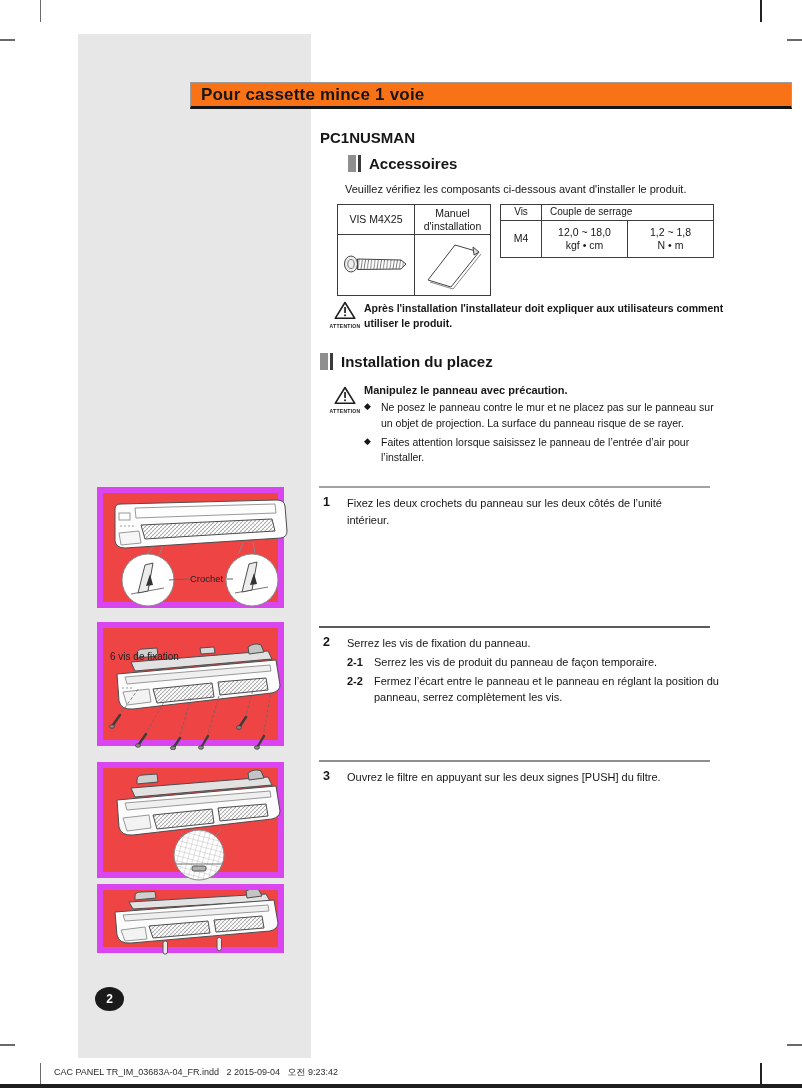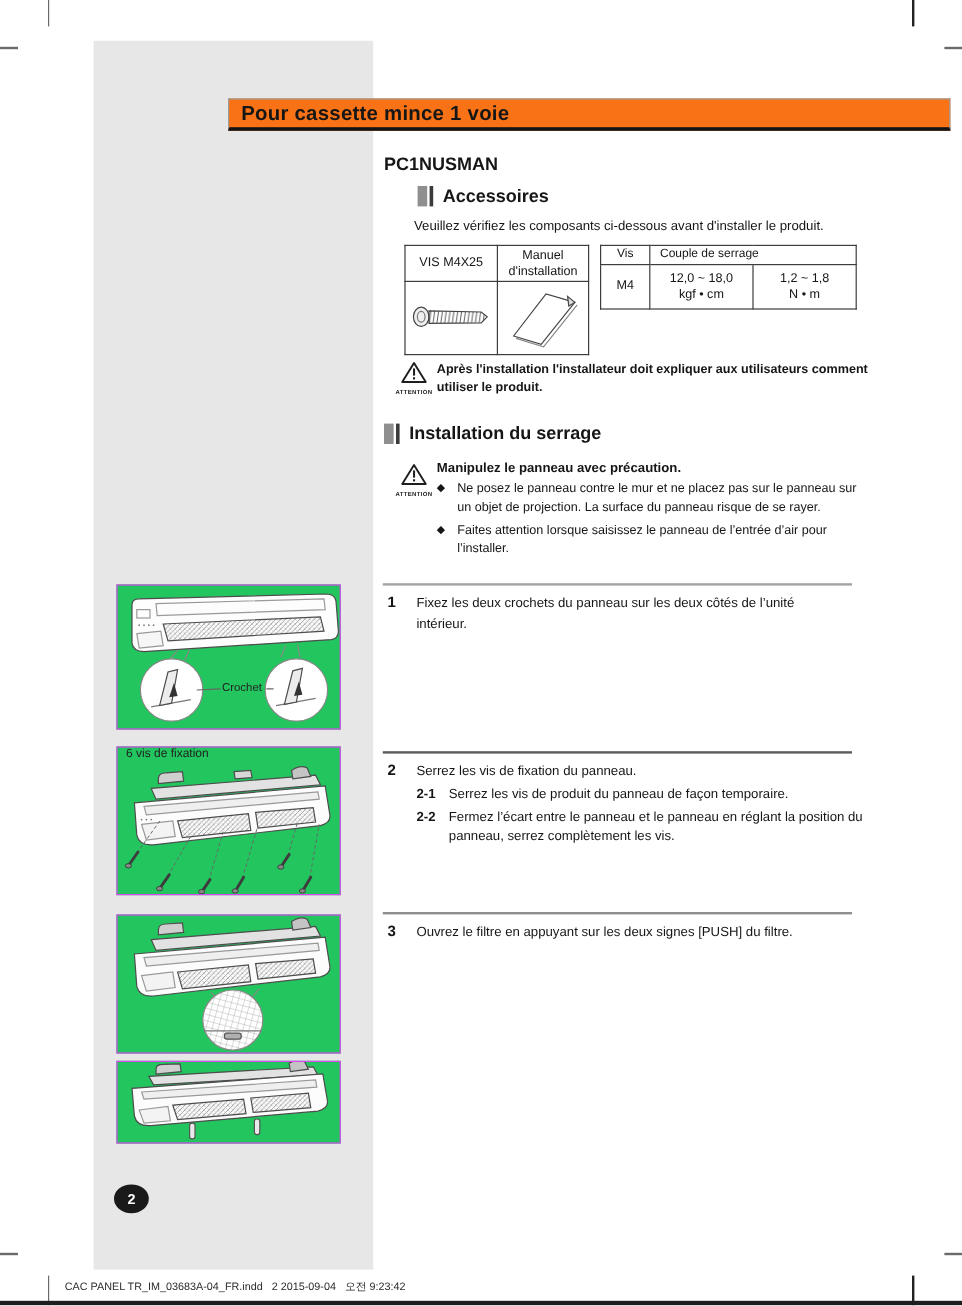--- a/index.html
+++ b/index.html
@@ -3,21 +3,21 @@
 <meta charset="utf-8">
 <style>
   html,body{margin:0;padding:0;background:#fff;}
   #page{position:relative;width:802px;height:1088px;background:#fff;overflow:hidden;
         font-family:"Liberation Sans",sans-serif;color:#161616;}
   .abs{position:absolute;}
   .crop{background:#6a6a6a;}
 
   
   .sidebar{left:78px;top:34px;width:233px;height:1024px;background:#e7e7e7;}
-  .diagbox{left:97px;width:187px;background:#22c55e;border:1px solid #d946ef;box-sizing:border-box;}
+  .diagbox{left:97px;width:187px;background:#ef4444;border:6px solid #d946ef;box-sizing:border-box;}
   .diaglabel{position:absolute;font-size:10px;color:#222;}
 
   
   .titlebox{left:190px;top:82px;width:590px;height:23px;background:#f97316;
             border:1px solid #9c9c9c;border-bottom:3px solid #141414;
             line-height:23px;padding-left:10px;box-sizing:content-box;
             font-size:17px;font-weight:bold;letter-spacing:.2px;}
 
   .model{left:320px;top:129px;font-size:15px;font-weight:bold;}
 
@@ -151,21 +151,21 @@
       <rect x="10.2" y="6" width="1.7" height="6" fill="#1e1e1e"></rect>
       <rect x="10.2" y="13.4" width="1.7" height="1.8" fill="#1e1e1e"></rect>
     </svg>
     <div class="att-label">ATTENTION</div>
   </div>
   <div class="abs caut-strong" style="left:364px;top:301px;width:392px;">Après l'installation l'installateur doit expliquer aux utilisateurs comment utiliser le produit.</div>
 
   <div class="abs sec" style="left:320px;top:353px;">
     <span class="bar1"></span>
     <span class="bar2"></span>
-    <h2>Installation du serrage</h2>
+    <h2>Installation du placez</h2>
   </div>
 
   <div class="abs att" style="left:328px;top:386px;">
     <svg width="22" height="19" viewBox="0 0 22 19">
       <path d="M11 1.5 L20.8 17.3 H1.2 Z" fill="none" stroke="#1e1e1e" stroke-width="1.6" stroke-linejoin="round"></path>
       <rect x="10.2" y="6" width="1.7" height="6" fill="#1e1e1e"></rect>
       <rect x="10.2" y="13.4" width="1.7" height="1.8" fill="#1e1e1e"></rect>
     </svg>
     <div class="att-label">ATTENTION</div>
   </div>
@@ -284,21 +284,21 @@
         <g fill="#888" stroke="#333" stroke-width="0.7">
           <ellipse cx="9" cy="98.5" rx="2.6" ry="1.8"></ellipse>
             <ellipse cx="35" cy="117.5" rx="2.6" ry="1.8"></ellipse>
           <ellipse cx="70" cy="120" rx="2.6" ry="1.8"></ellipse>
             <ellipse cx="98" cy="119.5" rx="2.6" ry="1.8"></ellipse>
           <ellipse cx="136" cy="99.5" rx="2.6" ry="1.8"></ellipse>
             <ellipse cx="154" cy="119.5" rx="2.6" ry="1.8"></ellipse>
         </g>
       </g>
     </svg>
-    <span class="diaglabel" style="left:7px;top:0;">6 vis de fixation</span>
+    <span class="diaglabel" style="left:7px;top:23px;">6 vis de fixation</span>
   </div>
 
   <div class="abs diagbox" style="top:762px;height:116px;">
     <svg width="193" height="114" viewBox="0 0 193 114">
       <defs>
         <pattern id="hp3" width="4" height="4" patternUnits="userSpaceOnUse">
             <path d="M0 4 L4 0" stroke="#8a8a8a" stroke-width="0.7"></path>
             <path d="M0 0 L4 4" stroke="#b5b5b5" stroke-width="0.4"></path>
           </pattern>
         <pattern id="gp3" width="5" height="5" patternUnits="userSpaceOnUse" patternTransform="rotate(15)">

